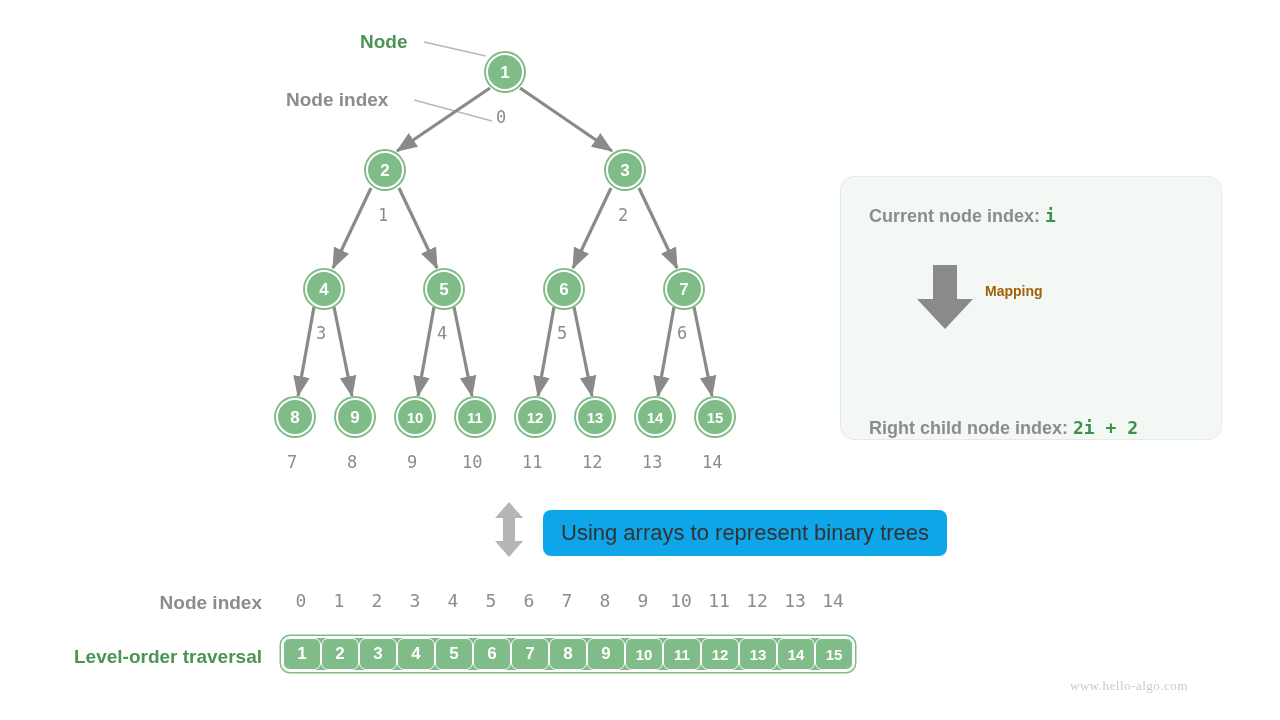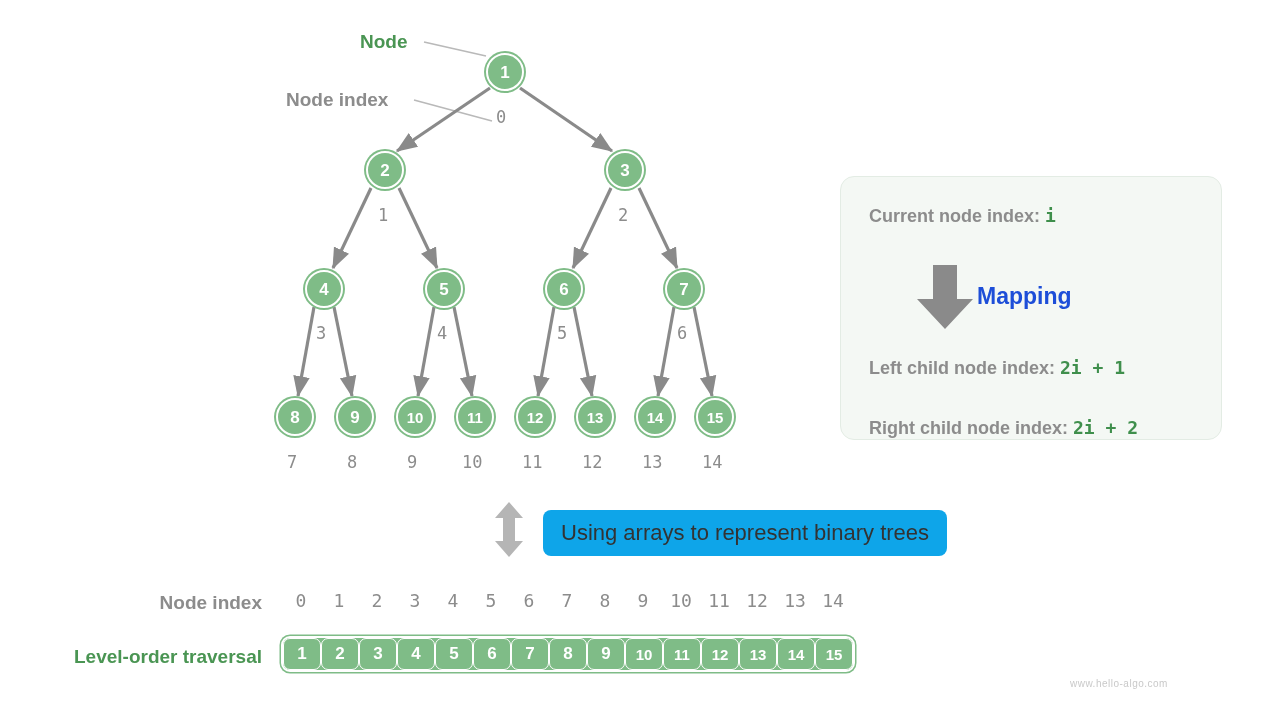--- a/index.html
+++ b/index.html
@@ -90,25 +90,25 @@
   }
   .info-line .val {
     color: #3f8f4c;
     font-family: "DejaVu Sans Mono", monospace;
     font-weight: bold;
     font-size: 18px;
   }
   .info-line .lbl { font-family: "Liberation Sans", sans-serif; }
   #mapping-text {
     position: absolute;
-    left: 136px;
+    left: 144px;
     top: 106px;
-    font-size: 23px;
-    font-weight: bold;
-    color: #1d4ed8;
+    font-size: 14px;
+    font-weight: bold;
+    color: #a16207;
     white-space: nowrap;
   }
 
   
   #mid-label {
     position: absolute;
     left: 543px;
     top: 510px;
     padding: 10px 18px;
     background: #0ea5e9;
@@ -177,22 +177,22 @@
     margin: 0;
   }
   #array-row .acell.narrow { font-size: 15px; }
 
   
   #watermark {
     position: absolute;
     left: 1070px;
     top: 678px;
     color: #c9c9c9;
-    font-family: Liberation Sans, sans-serif;
-    font-size: 10px;
+    font-family: Liberation Serif, serif;
+    font-size: 13px;
     letter-spacing: 0.5px;
     white-space: nowrap;
   }
 
   svg { position: absolute; left: 0; top: 0; overflow: visible; }
 </style>
 </head>
 <body>
 
 <div id="stage">
@@ -283,23 +283,20 @@
     </div>
 
     <svg width="382" height="264">
       <g>
         <path d="M92,88 L116,88 L116,122 L132,122 L104,152 L76,122 L92,122 Z" fill="#8a8a8a"></path>
       </g>
     </svg>
 
     <div id="mapping-text">Mapping</div>
 
-    <div class="info-line" style="left:28px; top:180px;">
-      <span class="lbl">Left child node index</span><span class="lbl">: </span><span class="val">2i + 1</span>
-    </div>
     <div class="info-line" style="left:28px; top:217px;margin-top:23px;">
       <span class="lbl">Right child node index</span><span class="lbl">: </span><span class="val">2i + 2</span>
     </div>
   </div>
 
   <svg width="1280" height="720">
     <g>
       <path d="M509,502 L523,518 L515,518 L515,541 L523,541 L509,557 L495,541 L503,541 L503,518 L495,518 Z" fill="#b5b5b5"></path>
     </g>
   </svg>

